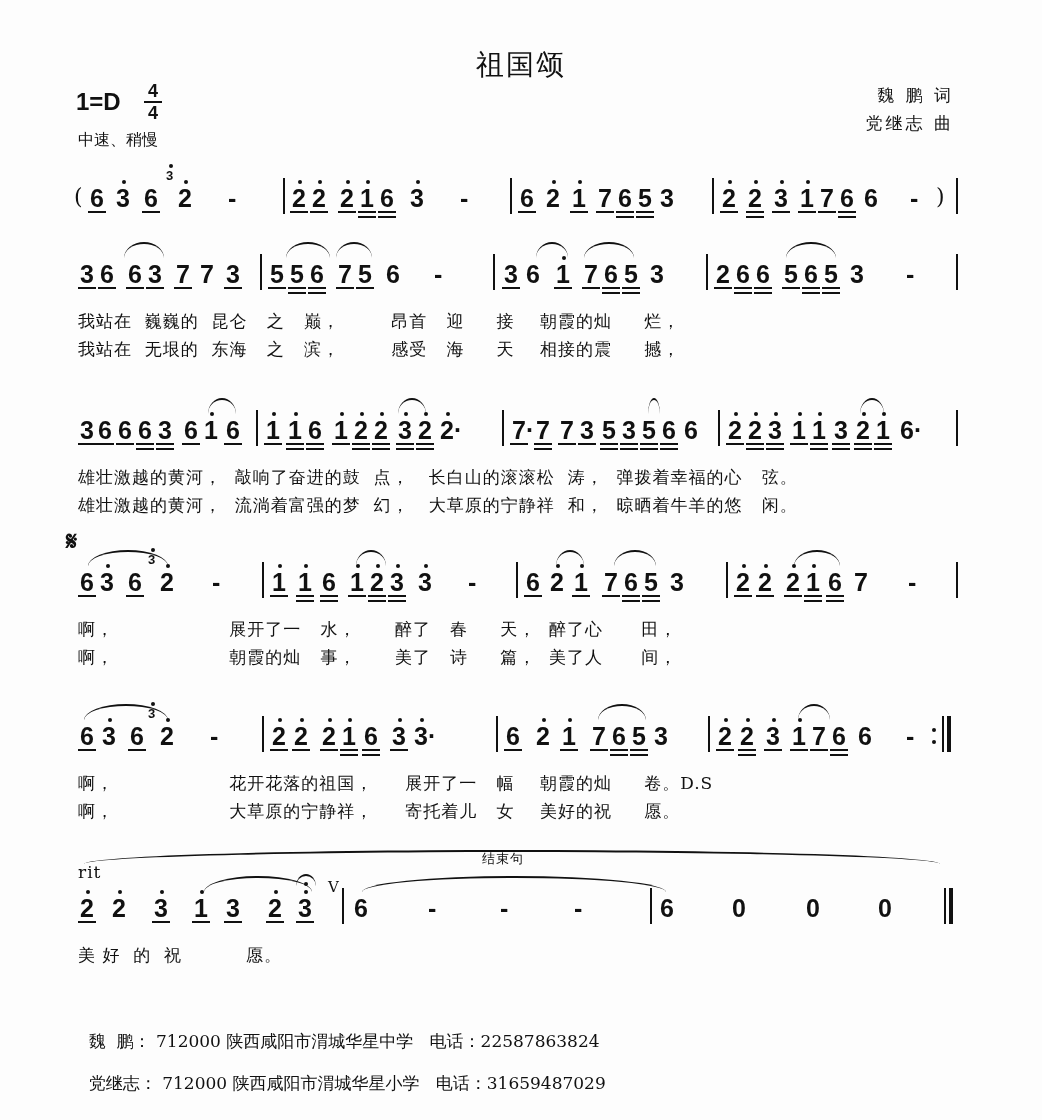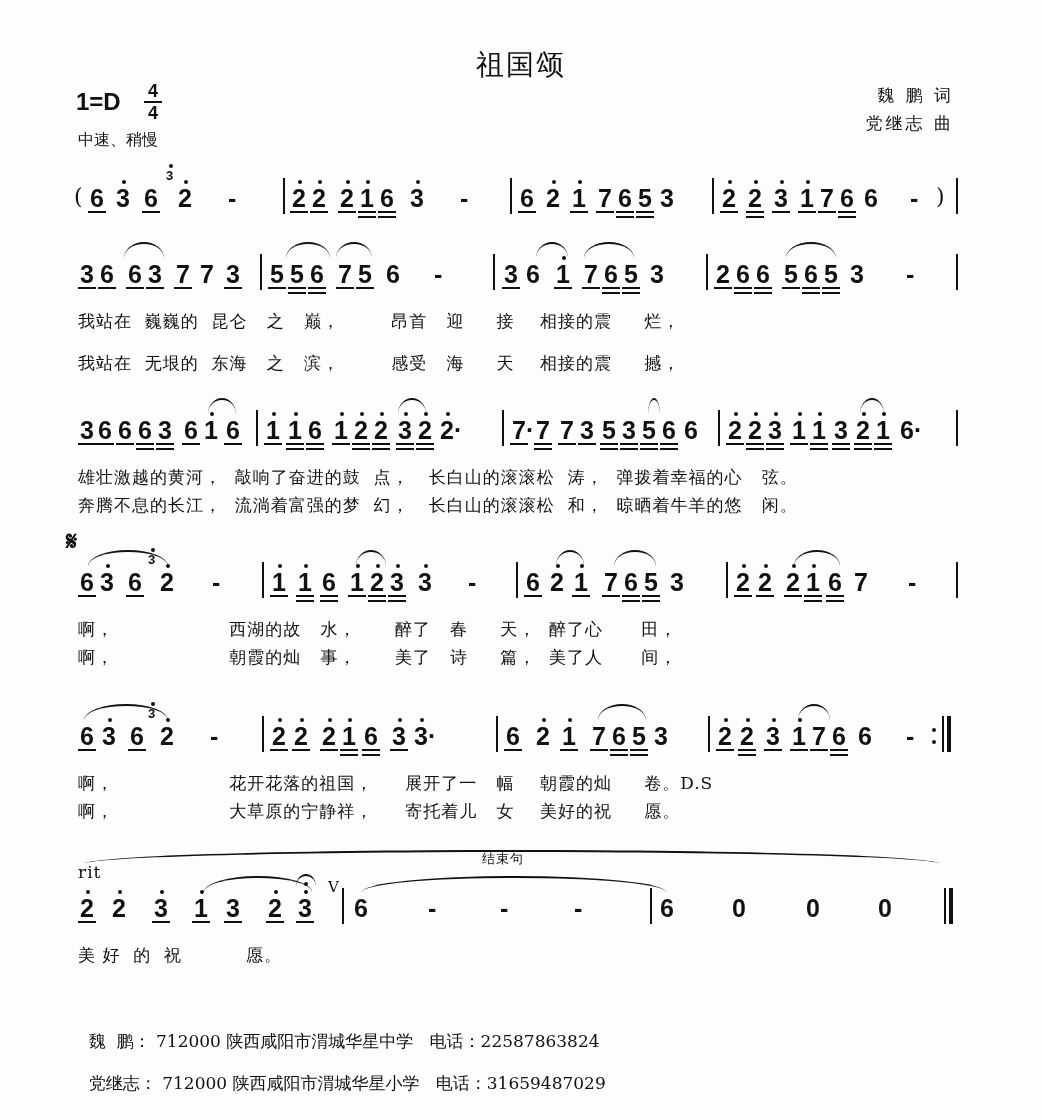--- a/index.html
+++ b/index.html
@@ -171,22 +171,22 @@
     <div class="uline" style="left: 822px; top: 292px; width: 18px;"></div>
     <div class="note" style="left: 850px; top: 262px; width: 16px; text-align: left;">3</div>
     <div class="note" style="left: 906px; top: 262px; width: 16px; text-align: left;">-</div>
     <div class="barline" style="left: 956px; top: 254px; height: 36px;"></div>
     <div class="slur" style="left: 124px; top: 242px; width: 40px; height: 14px;"></div>
     <div class="slur" style="left: 286px; top: 242px; width: 44px; height: 14px;"></div>
     <div class="slur" style="left: 336px; top: 242px; width: 36px; height: 14px;"></div>
     <div class="slur" style="left: 536px; top: 242px; width: 32px; height: 14px;"></div>
     <div class="slur" style="left: 584px; top: 242px; width: 50px; height: 14px;"></div>
     <div class="slur" style="left: 786px; top: 242px; width: 50px; height: 14px;"></div>
-    <div class="lyric" style="left: 78px; top: 310px;">我站在  巍巍的  昆仑   之   巅，        昂首   迎     接    相接的震     烂，</div>
-    <div class="lyric" style="left: 78px; top: 352px;">我站在  无垠的  东海   之   滨，        感受   海     天    相接的震     撼，</div>
+    <div class="lyric" style="left: 78px; top: 310px;">我站在  巍巍的  昆仑   之   巅，        昂首   迎     接    朝霞的灿     烂，</div>
+    <div class="lyric" style="left: 78px; top: 338px;">我站在  无垠的  东海   之   滨，        感受   海     天    相接的震     撼，</div>
     <div class="note" style="left: 80px; top: 418px; width: 16px; text-align: left;">3</div>
     <div class="uline" style="left: 78px; top: 443px; width: 18px;"></div>
     <div class="note" style="left: 98px; top: 418px; width: 16px; text-align: left;">6</div>
     <div class="uline" style="left: 96px; top: 443px; width: 18px;"></div>
     <div class="note" style="left: 118px; top: 418px; width: 16px; text-align: left;">6</div>
     <div class="uline" style="left: 116px; top: 443px; width: 18px;"></div>
     <div class="note" style="left: 138px; top: 418px; width: 16px; text-align: left;">6</div>
     <div class="uline" style="left: 136px; top: 443px; width: 18px;"></div>
     <div class="uline" style="left: 136px; top: 448px; width: 18px;"></div>
     <div class="note" style="left: 158px; top: 418px; width: 16px; text-align: left;">3</div>
@@ -283,21 +283,21 @@
     <div class="dot-up" style="left: 882px; top: 412px;"></div>
     <div class="uline" style="left: 874px; top: 443px; width: 18px;"></div>
     <div class="uline" style="left: 874px; top: 448px; width: 18px;"></div>
     <div class="note" style="left: 900px; top: 418px; width: 30px; text-align: left;">6·</div>
     <div class="barline" style="left: 956px; top: 410px; height: 36px;"></div>
     <div class="slur" style="left: 208px; top: 398px; width: 28px; height: 14px;"></div>
     <div class="slur" style="left: 398px; top: 398px; width: 28px; height: 14px;"></div>
     <div class="slur" style="left: 648px; top: 398px; width: 12px; height: 14px;"></div>
     <div class="slur" style="left: 860px; top: 398px; width: 24px; height: 14px;"></div>
     <div class="lyric" style="left: 78px; top: 466px;">雄壮激越的黄河，  敲响了奋进的鼓  点，   长白山的滚滚松  涛，  弹拨着幸福的心   弦。</div>
-    <div class="lyric" style="left: 78px; top: 494px;">奔腾不息的长江，  流淌着富强的梦  幻，   长白山的滚滚松  和，  晾晒着牛羊的悠   闲。</div>
+    <div class="lyric" style="left: 78px; top: 494px;">雄壮激越的黄河，  流淌着富强的梦  幻，   大草原的宁静祥  和，  晾晒着牛羊的悠   闲。</div>
     <div class="note" style="left: 80px; top: 570px; width: 16px; text-align: left;">6</div>
     <div class="uline" style="left: 78px; top: 595px; width: 18px;"></div>
     <div class="note" style="left: 100px; top: 570px; width: 16px; text-align: left;">3</div>
     <div class="dot-up" style="left: 106px; top: 564px;"></div>
     <div class="note" style="left: 128px; top: 570px; width: 16px; text-align: left;">6</div>
     <div class="uline" style="left: 126px; top: 595px; width: 18px;"></div>
     <div class="note" style="left: 160px; top: 570px; width: 16px; text-align: left;">2</div>
     <div class="dot-up" style="left: 166px; top: 564px;"></div>
     <div class="small" style="left: 148px; top: 552px;">3</div>
     <div class="dot-up" style="left: 151px; top: 548px;"></div>
@@ -363,21 +363,21 @@
     <div class="uline" style="left: 826px; top: 600px; width: 18px;"></div>
     <div class="note" style="left: 854px; top: 570px; width: 16px; text-align: left;">7</div>
     <div class="note" style="left: 908px; top: 570px; width: 16px; text-align: left;">-</div>
     <div class="barline" style="left: 956px; top: 562px; height: 36px;"></div>
     <div class="slur" style="left: 88px; top: 550px; width: 80px; height: 14px;"></div>
     <div class="slur" style="left: 356px; top: 550px; width: 30px; height: 14px;"></div>
     <div class="slur" style="left: 556px; top: 550px; width: 28px; height: 14px;"></div>
     <div class="slur" style="left: 614px; top: 550px; width: 42px; height: 14px;"></div>
     <div class="slur" style="left: 794px; top: 550px; width: 46px; height: 14px;"></div>
     <div class="small" style="left: 66px; top: 526px; font-size: 26px; font-family: &quot;DejaVu Sans&quot;, sans-serif;">𝄋</div>
-    <div class="lyric" style="left: 78px; top: 618px;">啊，                  西湖的故   水，      醉了   春     天，  醉了心      田，</div>
+    <div class="lyric" style="left: 78px; top: 618px;">啊，                  展开了一   水，      醉了   春     天，  醉了心      田，</div>
     <div class="lyric" style="left: 78px; top: 646px;">啊，                  朝霞的灿   事，      美了   诗     篇，  美了人      间，</div>
     <div class="note" style="left: 80px; top: 724px; width: 16px; text-align: left;">6</div>
     <div class="uline" style="left: 78px; top: 749px; width: 18px;"></div>
     <div class="note" style="left: 102px; top: 724px; width: 16px; text-align: left;">3</div>
     <div class="dot-up" style="left: 108px; top: 718px;"></div>
     <div class="note" style="left: 130px; top: 724px; width: 16px; text-align: left;">6</div>
     <div class="uline" style="left: 128px; top: 749px; width: 18px;"></div>
     <div class="note" style="left: 160px; top: 724px; width: 16px; text-align: left;">2</div>
     <div class="dot-up" style="left: 166px; top: 718px;"></div>
     <div class="small" style="left: 148px; top: 706px;">3</div>

